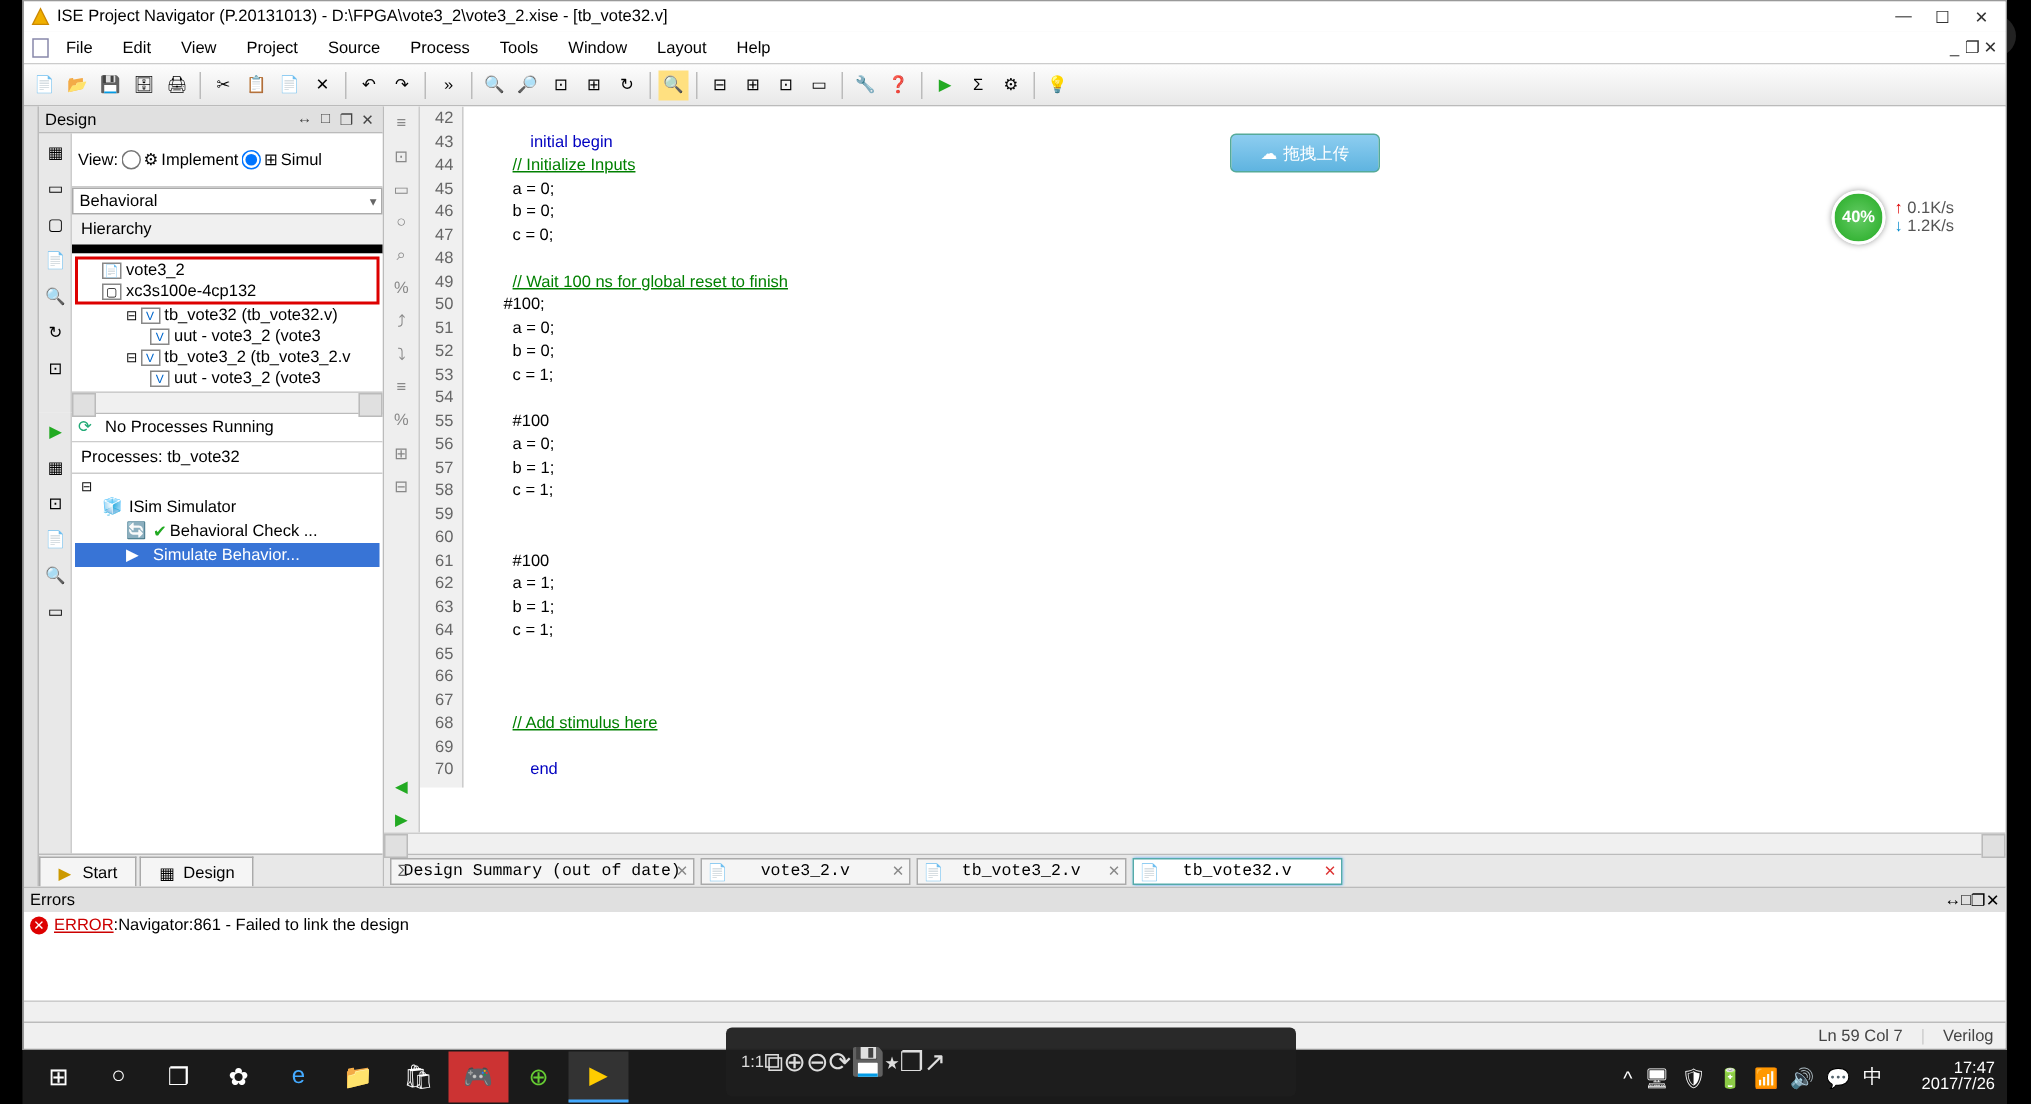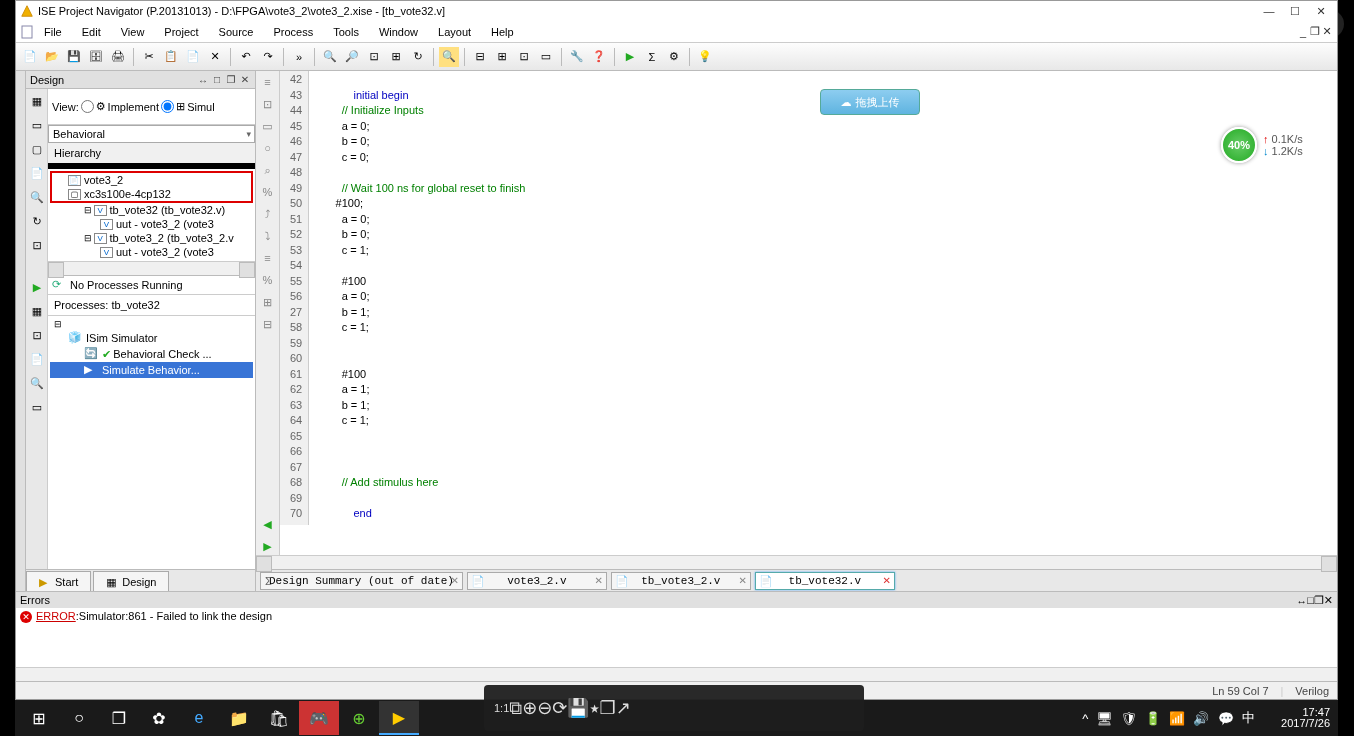--- a/index.html
+++ b/index.html
@@ -51,21 +51,21 @@
 .editor-body { flex:1; display:flex; min-height:0; }
 .gutter-tools { width:24px; background:#eee; border-right:1px solid #ccc; display:flex; flex-direction:column; align-items:center; padding-top:2px; gap:4px; }
 .gbtn { width:18px; height:18px; display:flex; align-items:center; justify-content:center; cursor:pointer; color:#888; }
 .code-scroll { flex:1; overflow:auto; position:relative; }
 .code { display:flex; font-family:"Courier New",monospace; font-size:13px; }
 .linenums { background:#f0f0f0; border-right:1px solid #ccc; padding:2px 6px 2px 10px; color:#666; text-align:right; }
 .linenums div { height:15.5px; }
 .codelines { padding:2px 0 2px 8px; }
 .codelines div { height:15.5px; white-space:pre; }
 .kw { color:#0000c0;margin-left:24px; }
-.cm { color:#008000; }
+.cm { color:#008000;text-decoration:underline; }
 .upload-badge { position:absolute; left:540px; top:18px; width:100px; height:26px; background:linear-gradient(#8dcdf0,#5fb4e0); border:1px solid #5a9; border-radius:4px; display:flex; align-items:center; justify-content:center; color:#fff; font-size:11px; gap:4px; }
 .speed-badge { position:absolute; right:16px; top:56px; width:100px; height:36px; display:flex; align-items:center; }
 .speed-circle { width:36px; height:36px; border-radius:50%; background:radial-gradient(circle,#6c6,#2a2); border:2px solid #fff; display:flex; align-items:center; justify-content:center; color:#fff; font-size:11px; font-weight:bold; box-shadow:0 0 4px rgba(0,0,0,0.4); }
 .speed-text { margin-left:6px; font-size:10px; color:#555; line-height:12px; }
 .speed-text .up::before { content:"↑ "; color:#d00; }
 .speed-text .dn::before { content:"↓ "; color:#08c; }
 .editor-tabs { height:22px; background:#e8e8e8; border-top:1px solid #bbb; display:flex; align-items:center; padding:0 4px; overflow:hidden; }
 .etab { height:18px; padding:0 8px; border:1px solid #aaa; background:#f5f5f5; margin-right:4px; display:flex; align-items:center; font-size:11px; cursor:pointer; gap:6px; min-width:140px; justify-content:center; position:relative; }
 .etab.active { background:#fff; border-color:#5aa; box-shadow:0 0 2px #5af; }
 .etab .ticon3 { width:12px; height:12px; position:absolute; left:4px; }
@@ -318,21 +318,21 @@
                 <div>47</div>
                 <div>48</div>
                 <div>49</div>
                 <div>50</div>
                 <div>51</div>
                 <div>52</div>
                 <div>53</div>
                 <div>54</div>
                 <div>55</div>
                 <div>56</div>
-                <div>27</div>
+                <div>57</div>
                 <div>58</div>
                 <div>59</div>
                 <div>60</div>
                 <div>61</div>
                 <div>62</div>
                 <div>63</div>
                 <div>64</div>
                 <div>65</div>
                 <div>66</div>
                 <div>67</div>
@@ -414,21 +414,21 @@
   <div class="errors-panel">
     <div class="errors-hdr">
       <span>Errors</span>
       <span class="spacer" style="flex:1"></span>
       <span class="ctl">↔</span>
       <span class="ctl">□</span>
       <span class="ctl">❐</span>
       <span class="ctl">✕</span>
     </div>
     <div class="errors-body">
-      <span class="err-icon">✕</span><span class="err-link">ERROR</span><span>:Simulator:861 - Failed to link the design</span>
+      <span class="err-icon">✕</span><span class="err-link">ERROR</span><span>:Navigator:861 - Failed to link the design</span>
     </div>
     <div class="errors-scroll"></div>
   </div>
 
   <div class="statusbar">
     <span>Ln 59 Col 7</span>
     <span style="color:#ccc">|</span>
     <span>Verilog</span>
   </div>
 </div>

